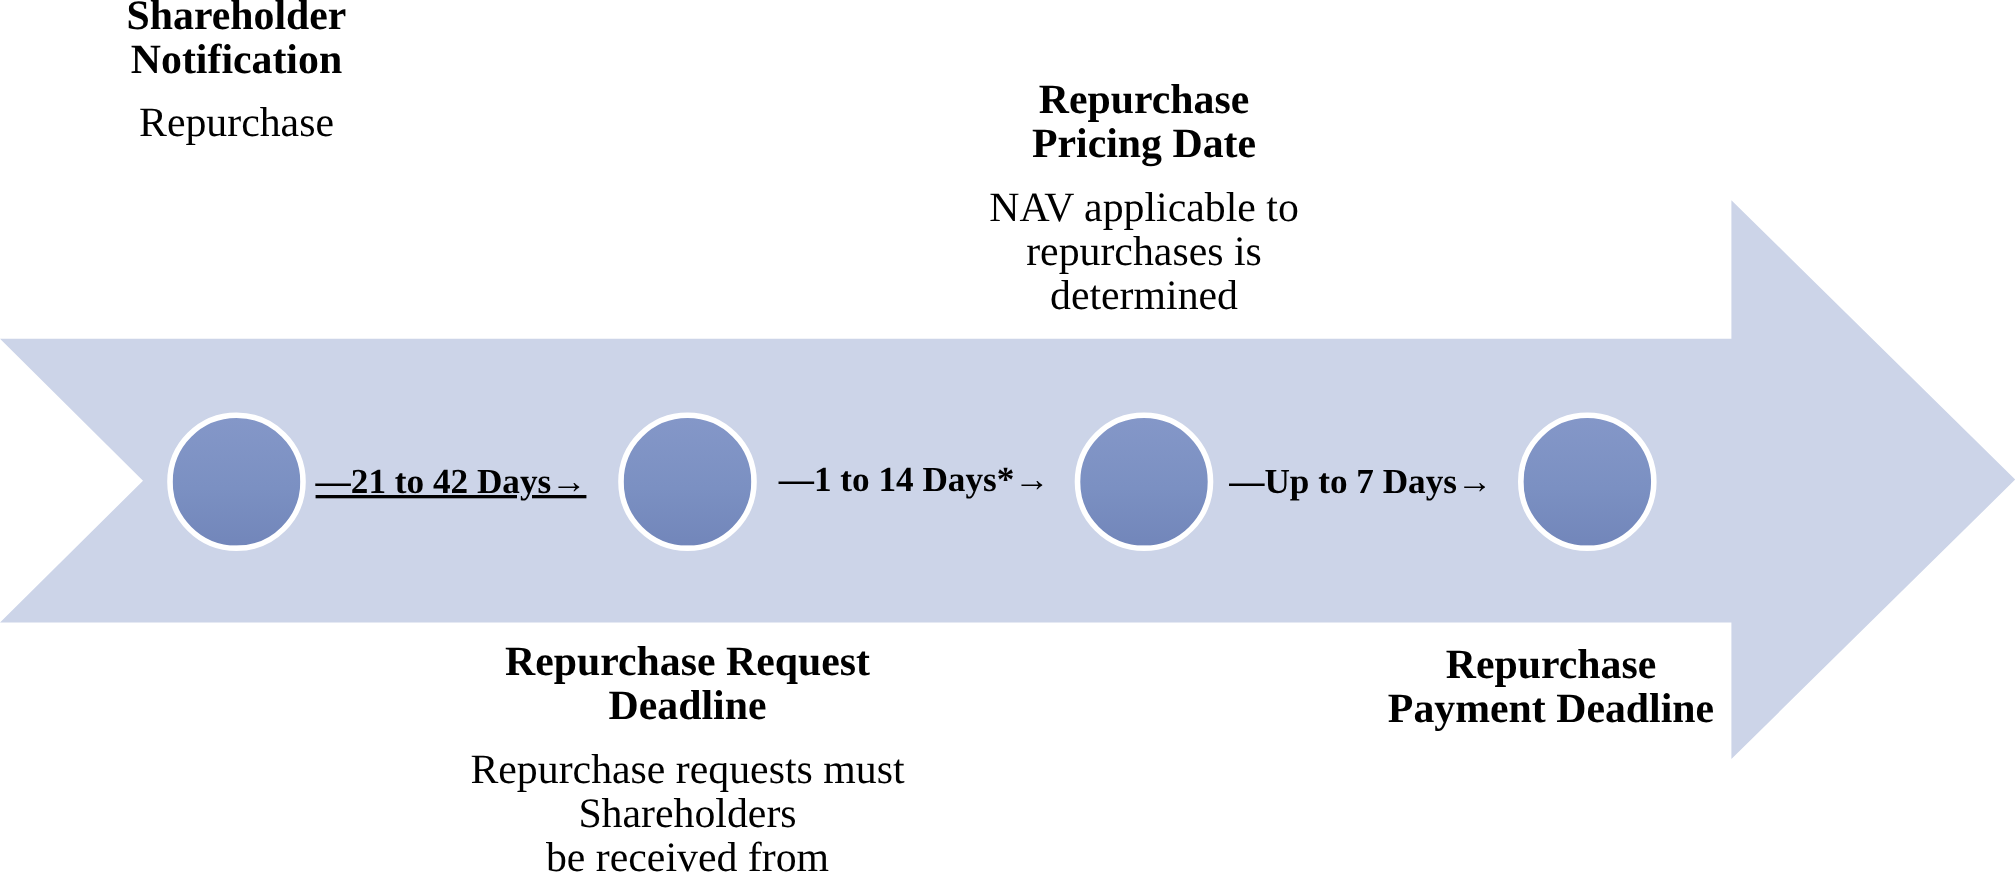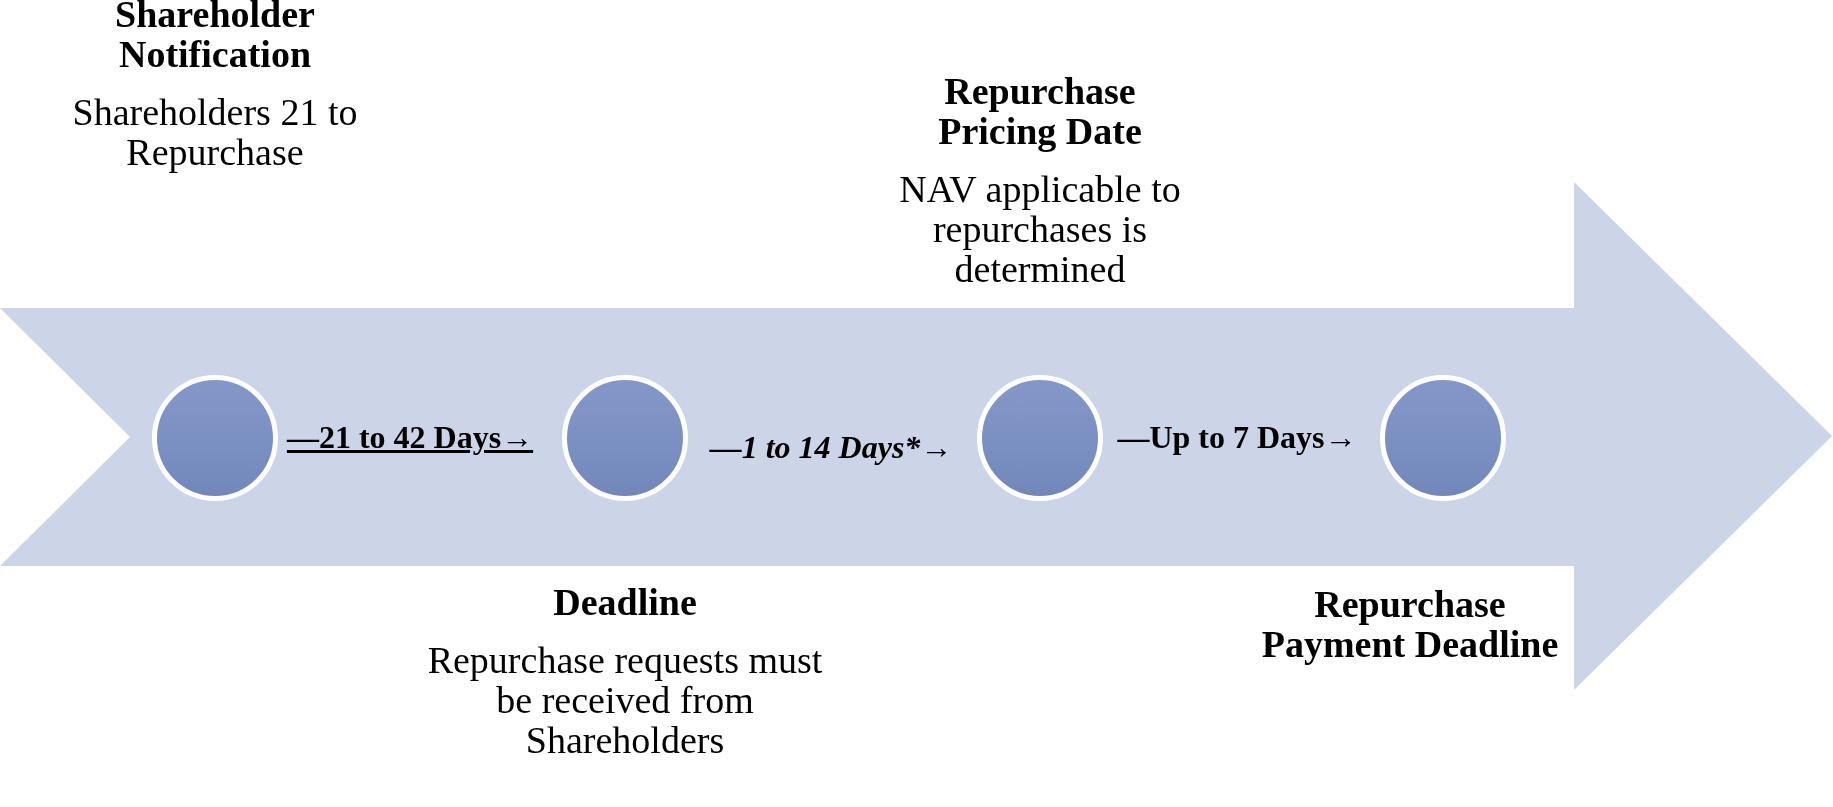--- a/index.html
+++ b/index.html
@@ -50,54 +50,54 @@
   <svg class="arrow-svg" viewBox="0 0 1833 807" xmlns="http://www.w3.org/2000/svg" aria-hidden="true">
     <polygon points="0,308 1574,308 1574,182 1832,436 1574,690 1574,566 0,566 130,437" fill="#ccd4e8"></polygon>
   </svg>
 
   <div class="milestone-circle" style="left:152px;top:375px;"></div>
   <div class="milestone-circle" style="left:562px;top:375px;"></div>
   <div class="milestone-circle" style="left:977px;top:375px;"></div>
   <div class="milestone-circle" style="left:1380px;top:375px;"></div>
 
   <div class="interval" style="left:410px;top:437px;text-decoration:underline;">—21 to 42 Days→</div>
-  <div class="interval" style="left:831px;top:447px;font-style:italic;">—1 to 14 Days*→</div>
+  <div class="interval" style="left:831px;top:435px;">—1 to 14 Days*→</div>
   <div class="interval" style="left:1237px;top:437px;">—Up to 7 Days→</div>
 
   <div class="block" style="left:45px;top:-6px;width:340px;">
     <div class="title">
       <div>Shareholder</div>
       <div>Notification</div>
     </div>
     <div class="body">
-      <div>Shareholders 21 to</div>
       <div>Repurchase</div>
     </div>
   </div>
 
   <div class="block" style="left:870px;top:71px;width:340px;">
     <div class="title">
       <div>Repurchase</div>
       <div>Pricing Date</div>
     </div>
     <div class="body">
       <div>NAV applicable to</div>
       <div>repurchases is</div>
       <div>determined</div>
     </div>
   </div>
 
   <div class="block" style="left:400px;top:582px;width:450px;">
     <div class="title">
+      <div>Repurchase Request</div>
       <div>Deadline</div>
     </div>
     <div class="body">
       <div>Repurchase requests must</div>
+      <div>Shareholders</div>
       <div>be received from</div>
-      <div>Shareholders</div>
     </div>
   </div>
 
   <div class="block" style="left:1215px;top:584px;width:390px;">
     <div class="title">
       <div>Repurchase</div>
       <div>Payment Deadline</div>
     </div>
     <div class="body">
     </div>

